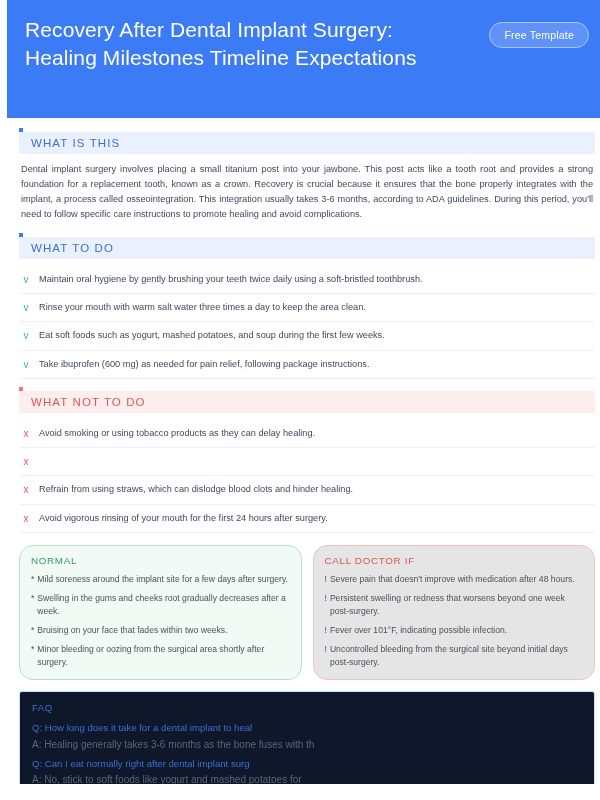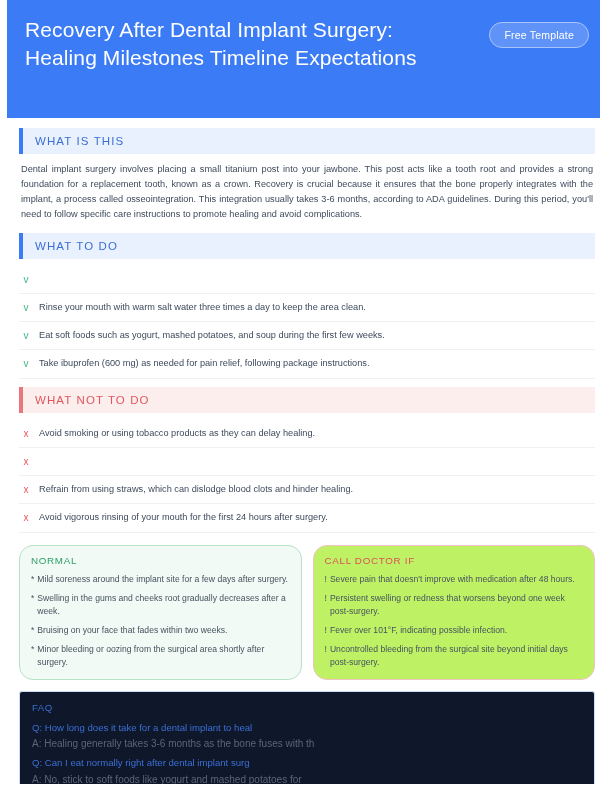--- a/index.html
+++ b/index.html
@@ -59,20 +59,21 @@
     padding: 10px 12px 0 12px;
     display: flex;
     flex-direction: column;
   }
 
   .section-head {
     display: flex;
     align-items: center;
     height: 26px;
     margin-bottom: 7px;
+    flex-direction: column;
   }
   .section-head .accent {
     width: 4px;
     align-self: stretch;
     flex: 0 0 4px;
   }
   .section-head .hbar {
     flex: 1 1 auto;
     align-self: stretch;
     display: flex;
@@ -127,21 +128,21 @@
     gap: 11px;
     margin-top: 4px;
     margin-bottom: 11px;
   }
   .box {
     flex: 1 1 0;
     border-radius: 14px;
     padding: 9px 11px 10px 11px;
   }
   .box-normal { background: #f1faf4; border: 1px solid #b6e2c8; }
-  .box-doctor { background: #bef264; border: 1px solid #f0c3c3; }
+  .box-doctor { background: #e5e5e5; border: 1px solid #f0c3c3; }
   .box-title {
     font-size: 9.8px;
     letter-spacing: 0.7px;
     margin-bottom: 7px;
   }
   .box-normal .box-title { color: #2e9e68; }
   .box-doctor .box-title { color: #dd5056; }
   .box-line {
     font-size: 8.6px;
     line-height: 1.52;
@@ -217,20 +218,21 @@
 
     <div class="section-head sh-blue">
       <div class="accent"></div>
       <div class="hbar">
         <span class="htext">WHAT TO DO</span>
       </div>
     </div>
     <div class="list">
       <div class="list-item">
         <span class="marker ok">v</span>
+        <span>Maintain oral hygiene by gently brushing your teeth twice daily using a soft-bristled toothbrush.</span>
       </div>
       <div class="list-item">
         <span class="marker ok">v</span>
         <span>Rinse your mouth with warm salt water three times a day to keep the area clean.</span>
       </div>
       <div class="list-item">
         <span class="marker ok">v</span>
         <span>Eat soft foods such as yogurt, mashed potatoes, and soup during the first few weeks.</span>
       </div>
       <div class="list-item">

